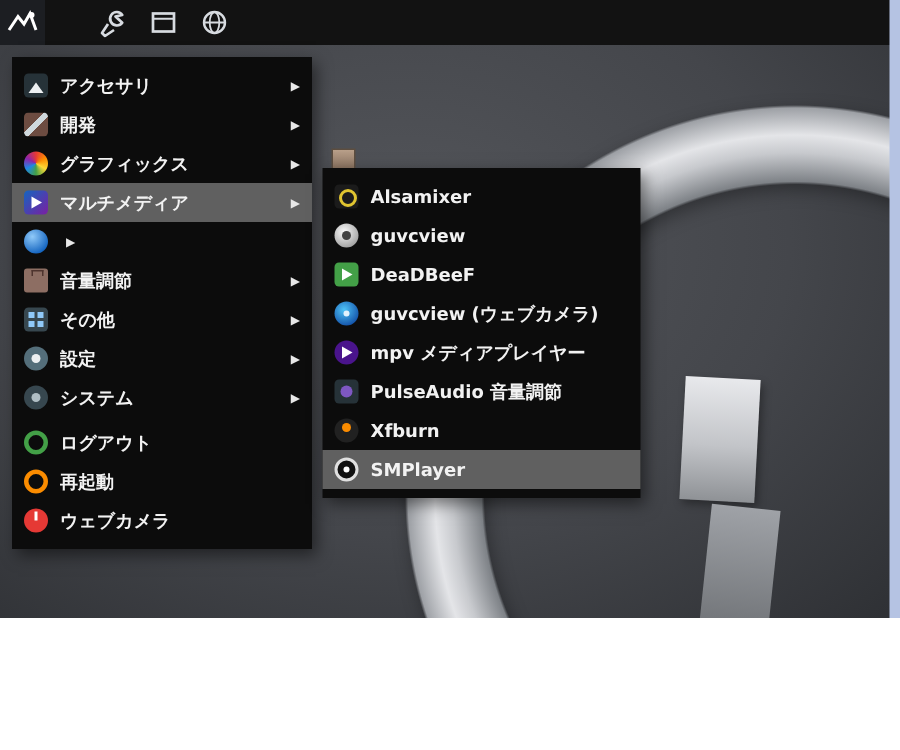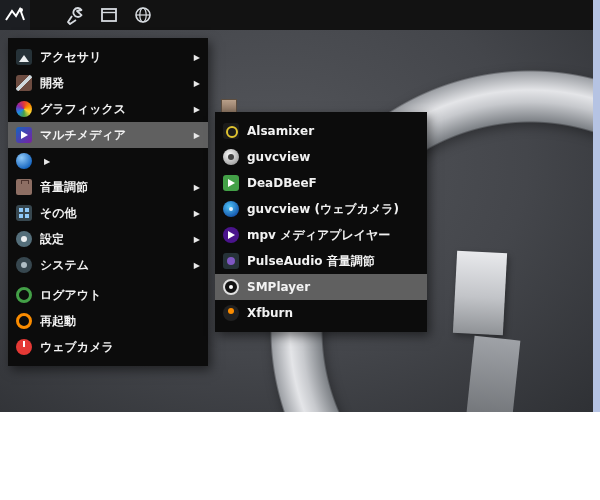--- a/index.html
+++ b/index.html
@@ -212,25 +212,25 @@
       <span class="label">guvcview (ウェブカメラ)</span>
     </div>
     <div class="mi">
       <span class="chip chip-mpv"></span>
       <span class="label">mpv メディアプレイヤー</span>
     </div>
     <div class="mi">
       <span class="chip chip-pulseaudio"></span>
       <span class="label">PulseAudio 音量調節</span>
     </div>
+    <div class="mi">
+      <span class="chip chip-xfburn"></span>
+      <span class="label">Xfburn</span>
+    </div>
     <div class="mi highlighted">
       <span class="chip chip-smplayer"></span>
       <span class="label">SMPlayer</span>
     </div>
-    <div class="mi">
-      <span class="chip chip-xfburn"></span>
-      <span class="label">Xfburn</span>
-    </div>
   </div>
 
   <div class="edge-strip"></div>
 
 </div>
 
 </body></html>

